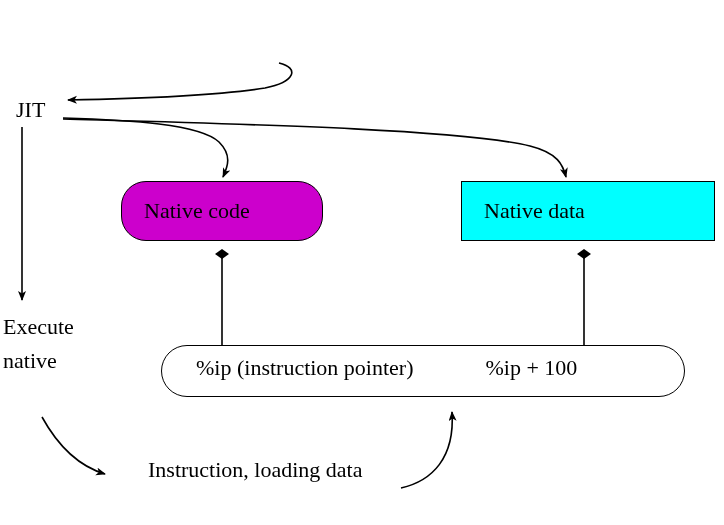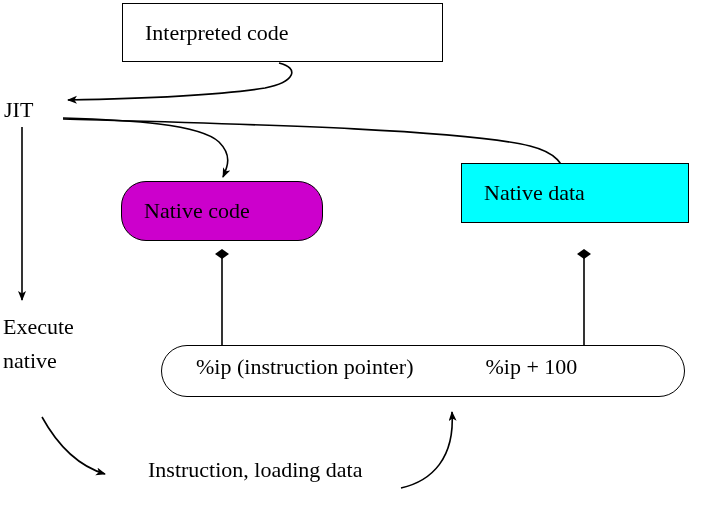--- a/index.html
+++ b/index.html
@@ -48,23 +48,23 @@
   }
   .databox {
     background: #00ffff;
   }
   .rounded {
     border: 1.6px solid #000000;
     border-radius: 26px;
     background: #ffffff;
     font-size: 22px;
     display: flex;
-    align-items: flex-start;
+    align-items: flex-end;
     justify-content: flex-start;
-    padding: 8px 18px;
+    padding: 15px 18px;
     box-sizing: border-box;
   }
   .rounded .seg-left {
     margin-left: 16px;
   }
   .rounded .seg-right {
     margin-left: 72px;
   }
   .label {
     position: absolute;
@@ -99,31 +99,28 @@
 
     <path d="M 222,345 L 222,250" fill="none" stroke="#000000" stroke-width="1.6" marker-end="url(#ah-diamond)"></path>
 
     <path d="M 584,345 L 584,250" fill="none" stroke="#000000" stroke-width="1.6" marker-end="url(#ah-diamond)"></path>
 
     <path d="M 42,417 C 58,446 78,466 105,474" fill="none" stroke="#000000" stroke-width="1.6" marker-end="url(#ah)"></path>
 
     <path d="M 401,488 C 432,481 455,458 452,412" fill="none" stroke="#000000" stroke-width="1.6" marker-end="url(#ah)"></path>
   </svg>
 
-  <div class="node boxnode plainbox" style="left:122px; top:3px; width:321px; height:59px;">
-    <span>Interpreted code</span>
-  </div>
 
-  <div class="label" style="left:4px; top:95px;">JIT</div>
+  <div class="label" style="left:16px; top:95px;">JIT</div>
 
   <div class="node boxnode codebox" style="left:121px; top:181px; width:202px; height:60px;border-radius:25px;">
     <span>Native code</span>
   </div>
 
-  <div class="node boxnode databox" style="left:461px; top:163px; width:228px; height:60px;">
+  <div class="node boxnode databox" style="left:461px; top:181px; width:254px; height:60px;">
     <span>Native data</span>
   </div>
 
   <div class="label" style="left:3px; top:346px;">native</div>
   <div class="label" style="left:3px; top:312px;">Execute</div>
 
   <div class="rounded" style="position:absolute; left:161px; top:345px; width:524px; height:52px;">
     <span class="seg-left">%ip (instruction pointer)</span>
     <span class="seg-right">%ip + 100</span>
   </div>

